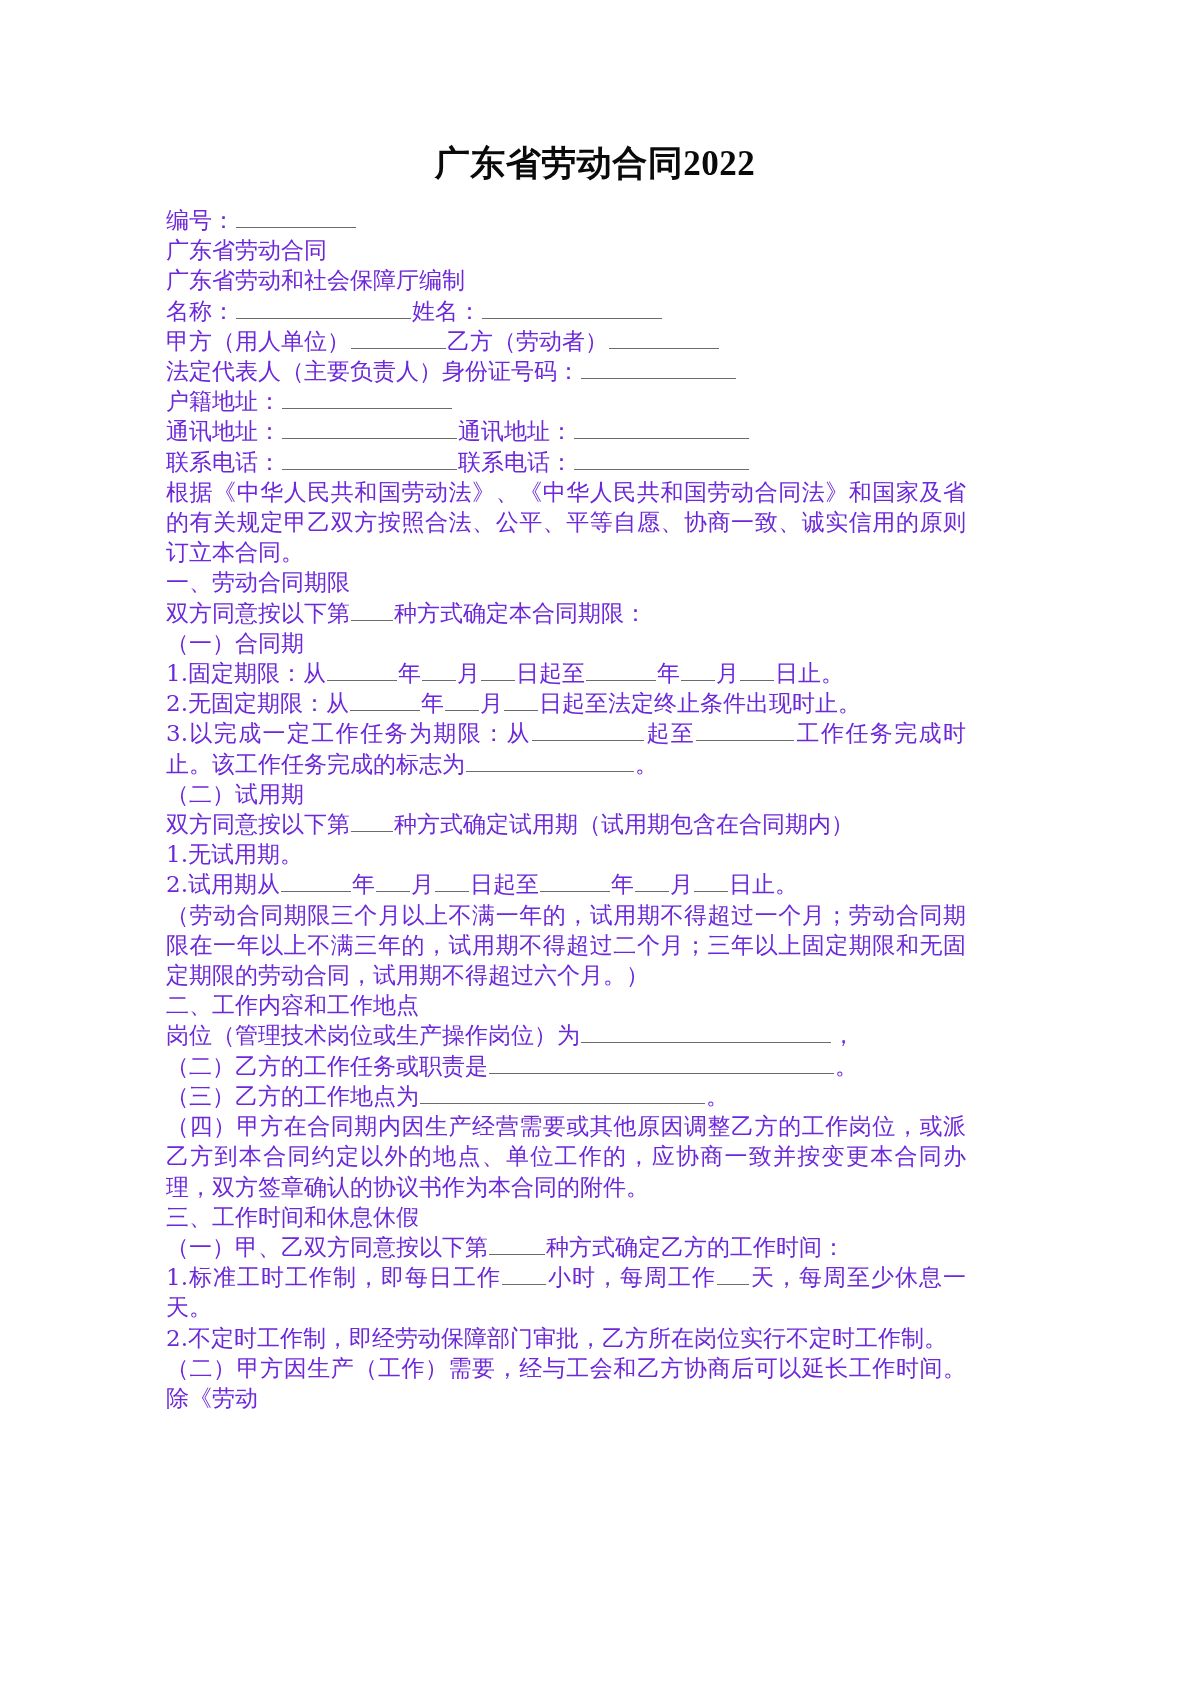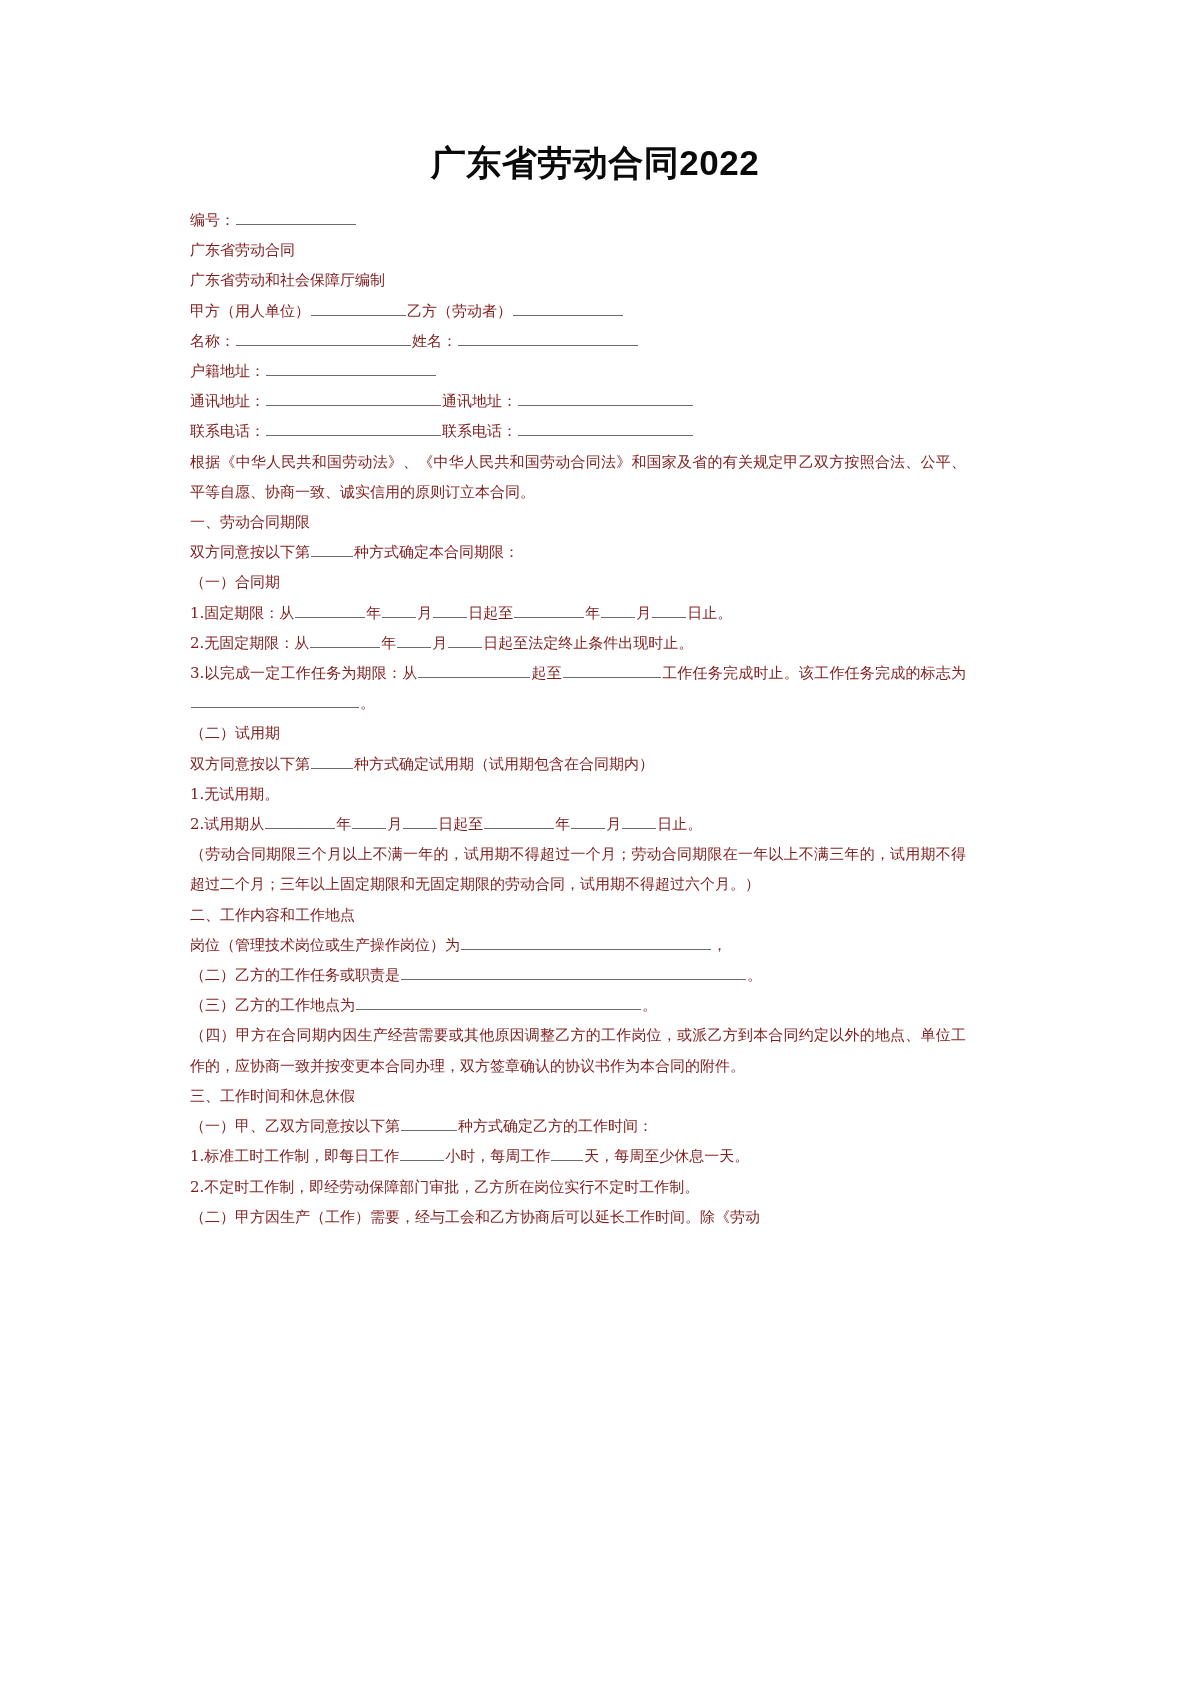--- a/index.html
+++ b/index.html
@@ -21,38 +21,37 @@
   .doc-title {
     position: absolute;
     left: 0;
     right: 0;
     top: 140px;
     text-align: center;
     font-size: 35px;
     font-weight: bold;
     letter-spacing: 0.5px;
     color: #0a0a0a;
-    font-family: Liberation Sans, sans-serif;
+    font-family: Liberation Serif, serif;
   }
   .body-block {
     position: absolute;
     left: 166px;
     top: 205px;
     width: 800px;
   }
   .ln {
-    font-size: 15px;
+    font-size: 23px;
     line-height: 30.2px;
-    color: #7f1d1d;
+    color: #6d28d9;
     white-space: pre-wrap;
     word-break: break-all;
     text-align: justify;
     text-justify: inter-ideograph;
     font-family: "DejaVu Serif", "Liberation Serif", serif;
-    margin-left: 24px;
   }
   
   .bl {
     display: inline-block;
     border-bottom: 1px solid #6b6b6b;
     height: 0.95em;
     vertical-align: baseline;
     margin: 0 1px;
   }
 </style>
@@ -60,22 +59,23 @@
 <body>
 
 <div class="page">
 
   <div class="doc-title">广东省劳动合同2022</div>
 
   <div class="body-block">
       <div class="ln"><span>编号：</span><span class="bl" style="width: 120px;"></span><span></span></div>
       <div class="ln"><span>广东省劳动合同</span></div>
       <div class="ln"><span>广东省劳动和社会保障厅编制</span></div>
+      <div class="ln"><span>名称：</span><span class="bl" style="width: 175px;"></span><span>姓名：</span><span class="bl" style="width: 180px;"></span></div>
       <div class="ln"><span>甲方（用人单位）</span><span class="bl" style="width: 95px;"></span><span>乙方（劳动者）</span><span class="bl" style="width: 110px;"></span></div>
-      <div class="ln"><span>名称：</span><span class="bl" style="width: 175px;"></span><span>姓名：</span><span class="bl" style="width: 180px;"></span></div>
+      <div class="ln"><span>法定代表人（主要负责人）身份证号码：</span><span class="bl" style="width: 155px;"></span><span></span></div>
       <div class="ln"><span>户籍地址：</span><span class="bl" style="width: 170px;"></span><span></span></div>
       <div class="ln"><span>通讯地址：</span><span class="bl" style="width: 175px;"></span><span>通讯地址：</span><span class="bl" style="width: 175px;"></span></div>
       <div class="ln"><span>联系电话：</span><span class="bl" style="width: 175px;"></span><span>联系电话：</span><span class="bl" style="width: 175px;"></span></div>
       <div class="ln"><span>根据《中华人民共和国劳动法》、《中华人民共和国劳动合同法》和国家及省的有关规定甲乙双方按照合法、公平、平等自愿、协商一致、诚实信用的原则订立本合同。</span></div>
       <div class="ln"><span>一、劳动合同期限</span></div>
       <div class="ln"><span>双方同意按以下第</span><span class="bl" style="width: 42px;"></span><span>种方式确定本合同期限：</span></div>
       <div class="ln"><span>（一）合同期</span></div>
       <div class="ln"><span>1.固定期限：从</span><span class="bl" style="width: 70px;"></span><span>年</span><span class="bl" style="width: 34px;"></span><span>月</span><span class="bl" style="width: 34px;"></span><span>日起至</span><span class="bl" style="width: 70px;"></span><span>年</span><span class="bl" style="width: 34px;"></span><span>月</span><span class="bl" style="width: 34px;"></span><span>日止。</span></div>
       <div class="ln"><span>2.无固定期限：从</span><span class="bl" style="width: 70px;"></span><span>年</span><span class="bl" style="width: 34px;"></span><span>月</span><span class="bl" style="width: 34px;"></span><span>日起至法定终止条件出现时止。</span></div>
       <div class="ln"><span>3.以完成一定工作任务为期限：从</span><span class="bl" style="width: 112px;"></span><span>起至</span><span class="bl" style="width: 98px;"></span><span>工作任务完成时止。该工作任务完成的标志为</span><span class="bl" style="width: 168px;"></span><span>。</span></div>

